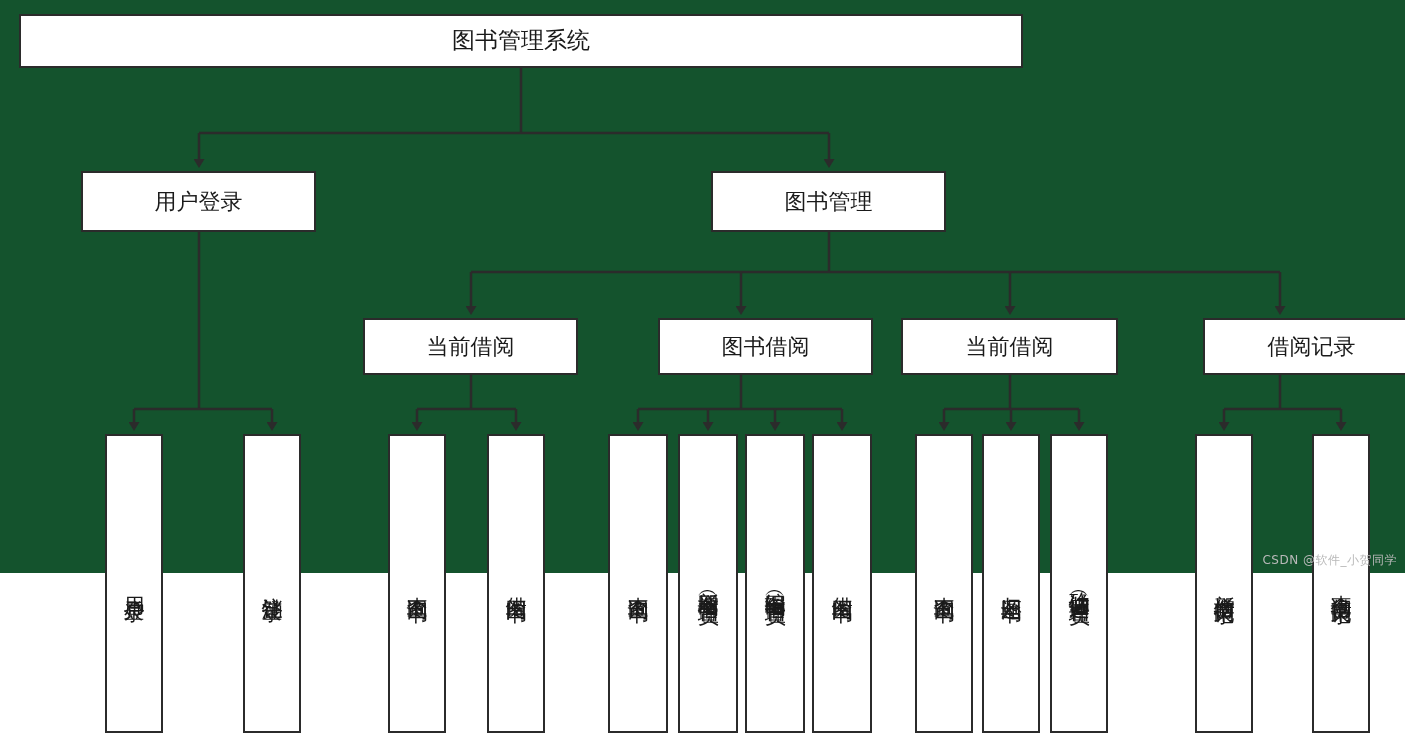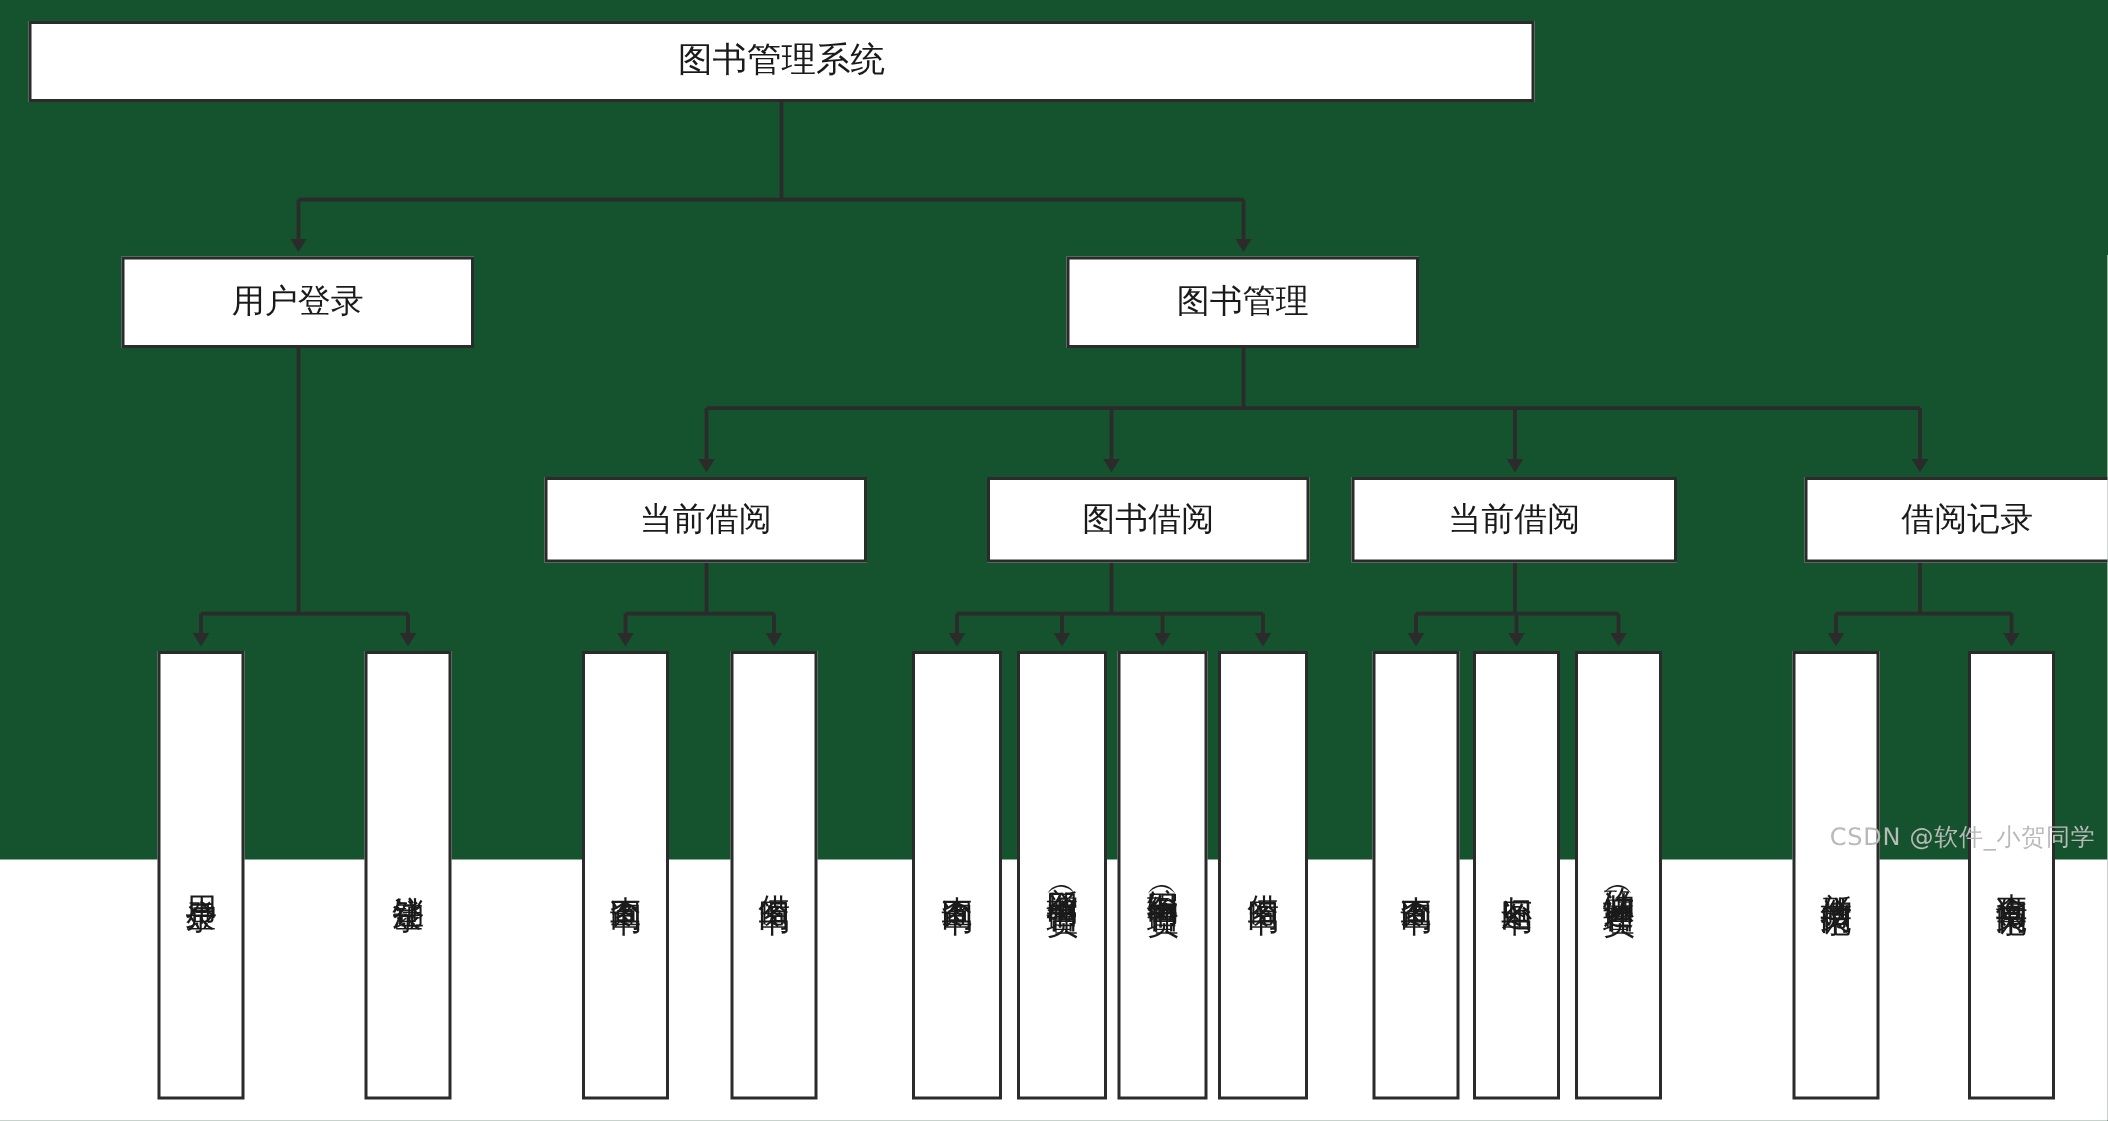--- a/index.html
+++ b/index.html
@@ -9,21 +9,21 @@
   svg.edges{position:absolute;left:0;top:0;width:1405px;height:747px;}
   .node{position:absolute;box-sizing:border-box;background:#ffffff;
         border:2px solid #2b2b2b;display:flex;align-items:center;
         justify-content:center;}
   .node .label{color:#1a1a1a;line-height:1.18;text-align:center;
                white-space:pre-line;}
   .h-node .label{font-size:22px;}
   .root-node .label{font-size:23px;}
   .v-node .label{writing-mode:vertical-rl;text-orientation:upright;
                  font-size:21px;letter-spacing:2px;line-height:1.25;}
-  .watermark{position:absolute;right:8px;bottom:4px;font-size:16px;
+  .watermark{position:absolute;right:8px;bottom:4px;font-size:12px;
              color:#b9b9b9;letter-spacing:.5px;white-space:nowrap;}
 </style>
 </head>
 <body>
 
 <div id="diagram-root">
 
   <svg class="edges" viewBox="0 0 1405 747" preserveAspectRatio="none">
     <defs>
       <marker id="arrow" markerWidth="9" markerHeight="11" refX="1" refY="5.5" orient="auto" markerUnits="userSpaceOnUse">

